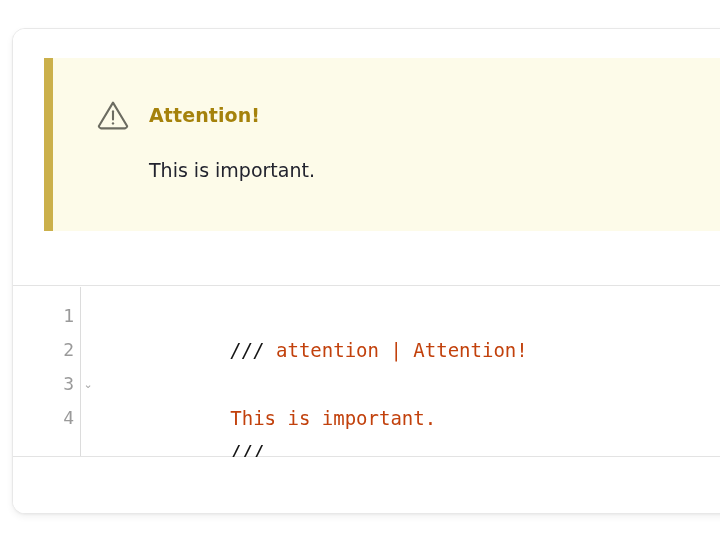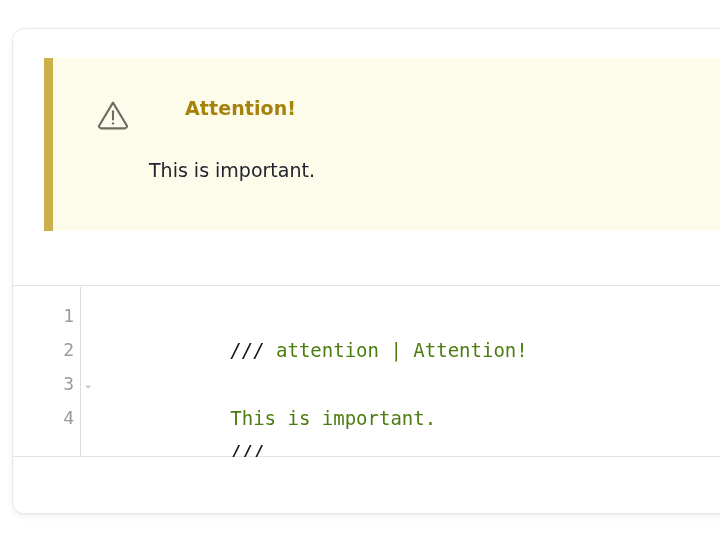--- a/index.html
+++ b/index.html
@@ -70,21 +70,21 @@
     position: relative;
     padding: 0;
   }
 
   .admonition-title-row {
     position: absolute;
     left: 42px;
     top: 39px;
     display: flex;
     flex-direction: row;
-    gap: 36px;
+    align-items: center;
   }
 
   .warn-icon {
     width: 36px;
     height: 36px;
     flex: 0 0 36px;
     display: block;
   }
 
   .admonition-title {
@@ -191,21 +191,21 @@
     white-space: pre;
     letter-spacing: 0px;
   }
 
   .tok-fence {
     font-style: italic;
     color: #111111;
   }
   .tok-plain {
     font-style: normal;
-    color: #4d7c0f;
+    color: #c2410c;
   }
 
   .code-footer {
     position: absolute;
     left: 0;
     right: 0;
     top: 170px;
     height: 58px;
     background: #ffffff;
   }

